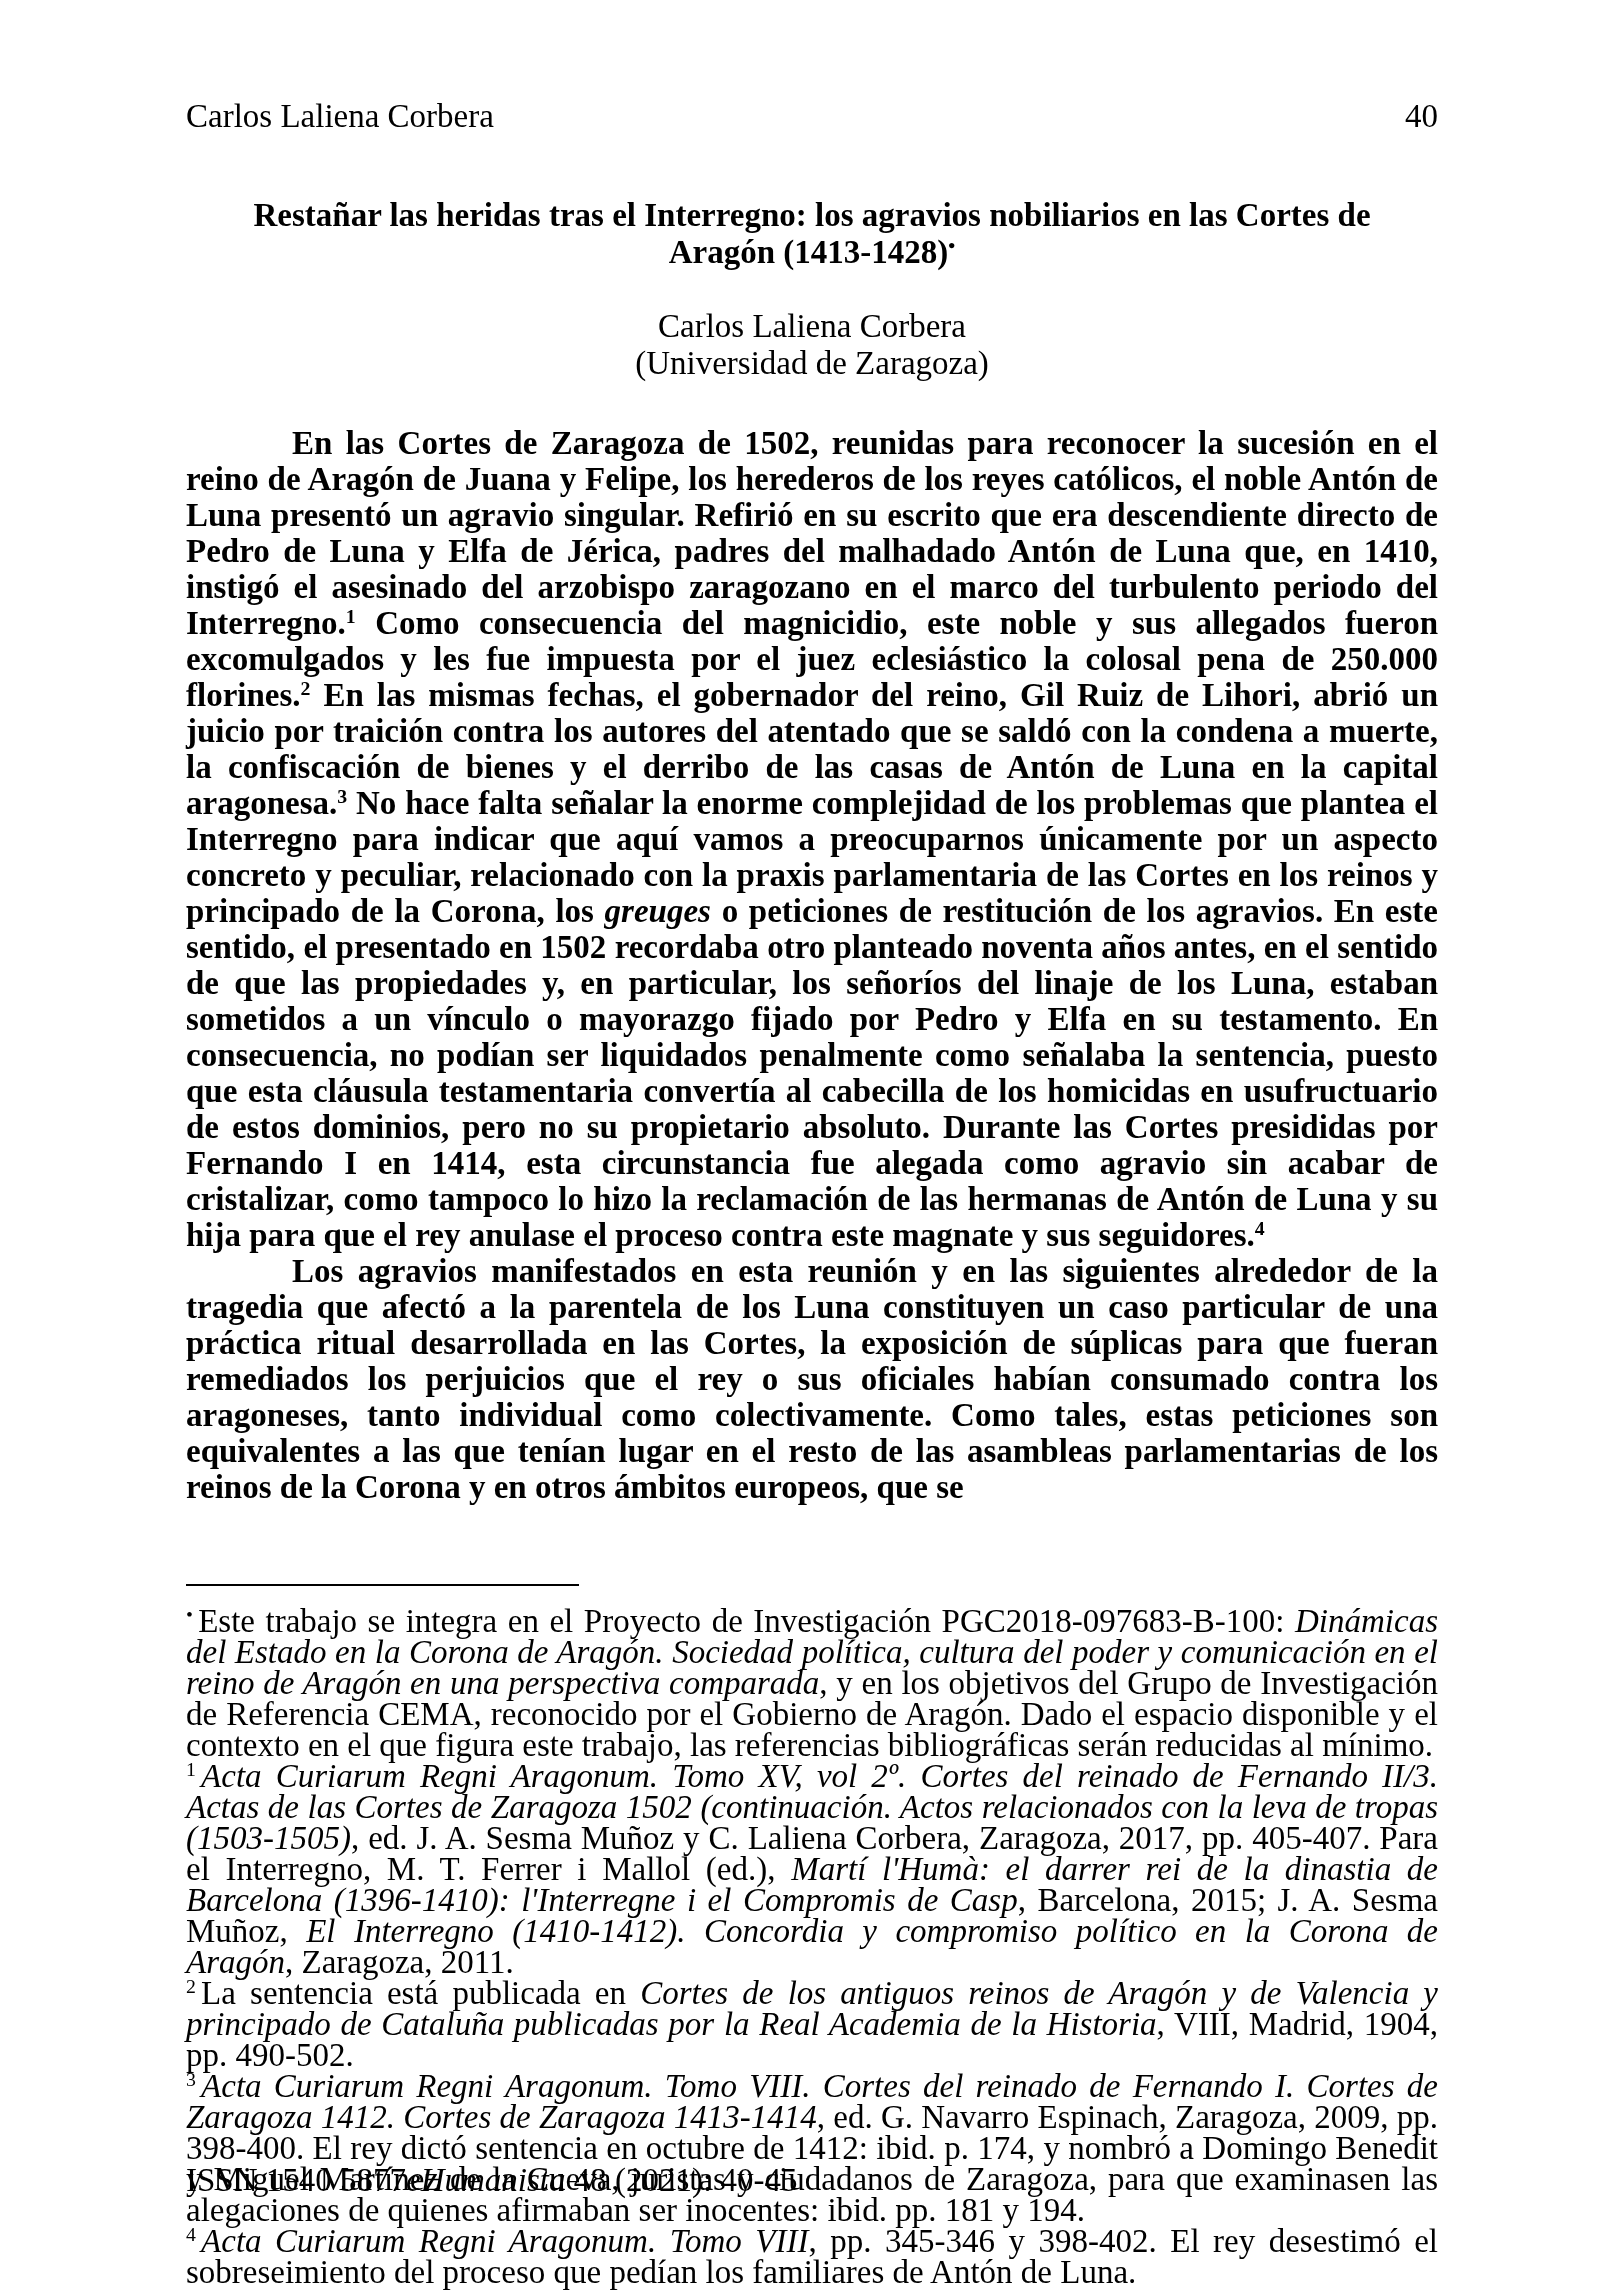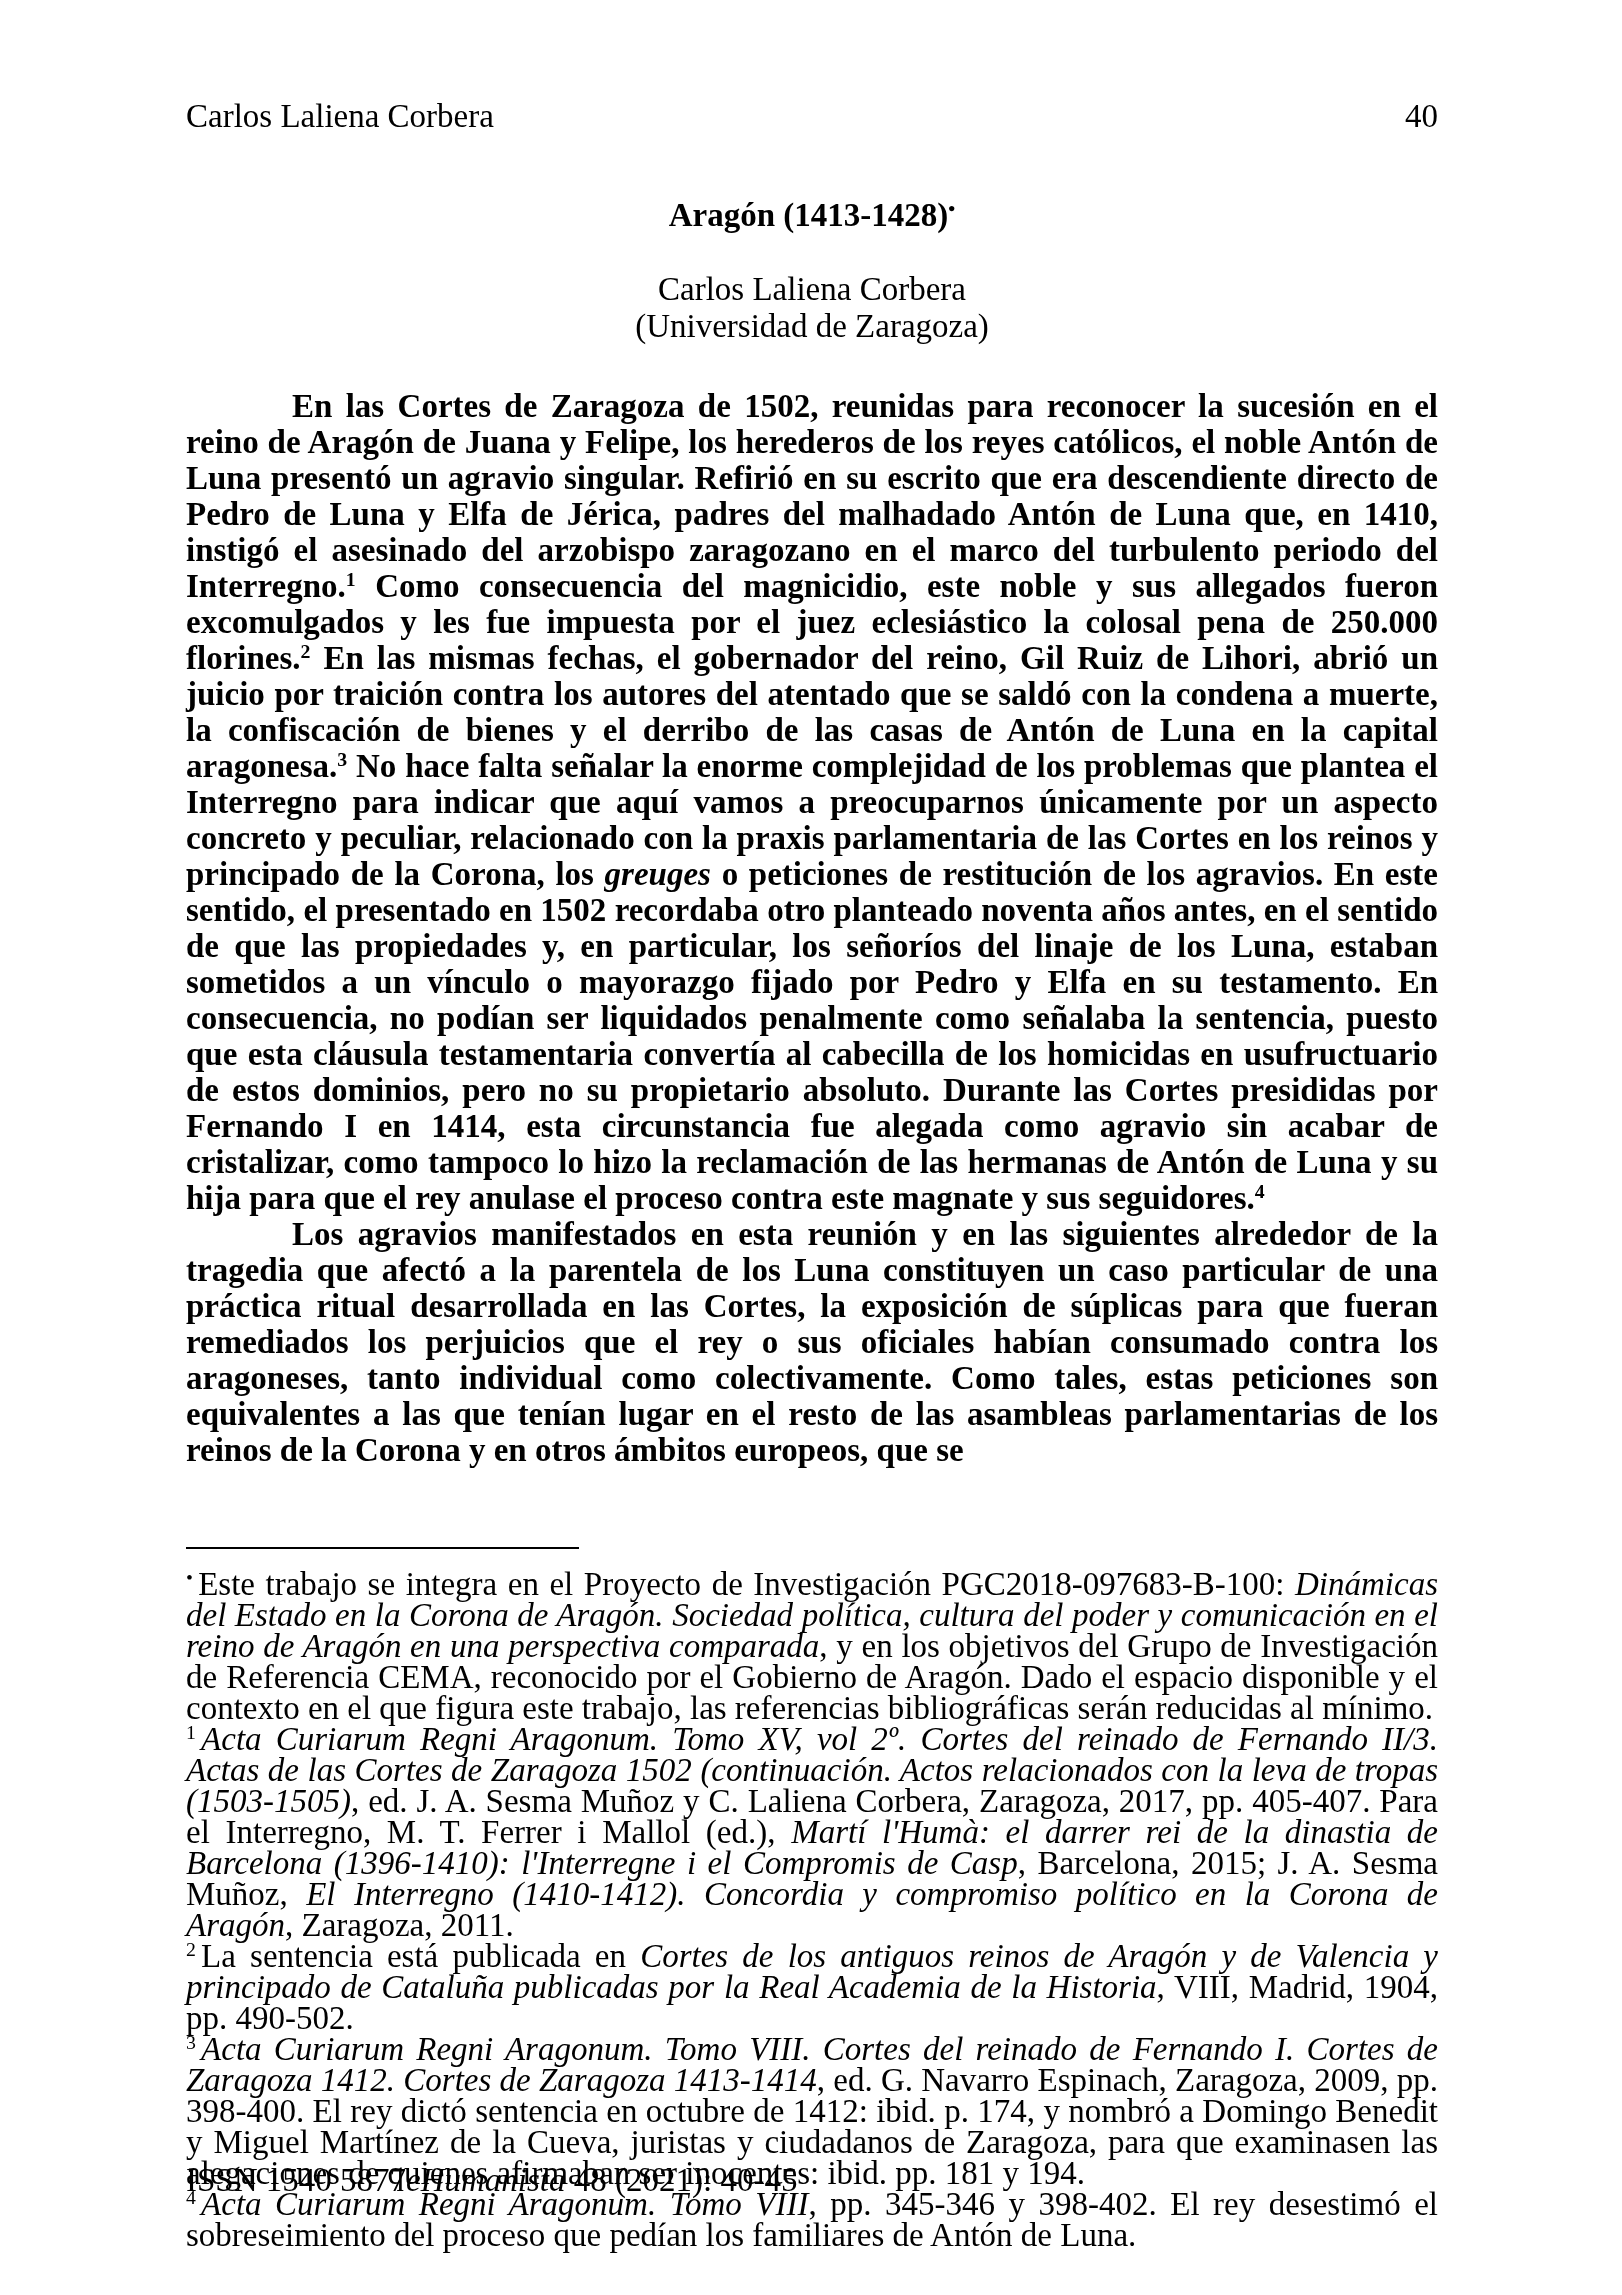--- a/index.html
+++ b/index.html
@@ -65,20 +65,21 @@
 
 <div class="page">
   <div class="content">
 
     <div class="page-header">
       <span>Carlos Laliena Corbera</span>
       <span>40</span>
     </div>
 
     <h1 class="article-title">
+      <div>Restañar las heridas tras el Interregno: los agravios nobiliarios en las Cortes de</div>
       <div><span>Aragón (1413-1428)</span><sup>•</sup></div>
     </h1>
 
     <div class="byline">
       <div>Carlos Laliena Corbera</div>
       <div>(Universidad de Zaragoza)</div>
     </div>
 
     <div class="body-text">
       <p><span>En las Cortes de Zaragoza de 1502, reunidas para reconocer la sucesión en el reino de Aragón de Juana y Felipe, los herederos de los reyes católicos, el noble Antón de Luna presentó un agravio singular. Refirió en su escrito que era descendiente directo de Pedro de Luna y Elfa de Jérica, padres del malhadado Antón de Luna que, en 1410, instigó el asesinado del arzobispo zaragozano en el marco del turbulento periodo del Interregno.</span><sup>1</sup><span> Como consecuencia del magnicidio, este noble y sus allegados fueron excomulgados y les fue impuesta por el juez eclesiástico la colosal pena de 250.000 florines.</span><sup>2</sup><span> En las mismas fechas, el gobernador del reino, Gil Ruiz de Lihori, abrió un juicio por traición contra los autores del atentado que se saldó con la condena a muerte, la confiscación de bienes y el derribo de las casas de Antón de Luna en la capital aragonesa.</span><sup>3</sup><span> No hace falta señalar la enorme complejidad de los problemas que plantea el Interregno para indicar que aquí vamos a preocuparnos únicamente por un aspecto concreto y peculiar, relacionado con la praxis parlamentaria de las Cortes en los reinos y principado de la Corona, los </span><i>greuges</i><span> o peticiones de restitución de los agravios. En este sentido, el presentado en 1502 recordaba otro planteado noventa años antes, en el sentido de que las propiedades y, en particular, los señoríos del linaje de los Luna, estaban sometidos a un vínculo o mayorazgo fijado por Pedro y Elfa en su testamento. En consecuencia, no podían ser liquidados penalmente como señalaba la sentencia, puesto que esta cláusula testamentaria convertía al cabecilla de los homicidas en usufructuario de estos dominios, pero no su propietario absoluto. Durante las Cortes presididas por Fernando I en 1414, esta circunstancia fue alegada como agravio sin acabar de cristalizar, como tampoco lo hizo la reclamación de las hermanas de Antón de Luna y su hija para que el rey anulase el proceso contra este magnate y sus seguidores.</span><sup>4</sup></p>

